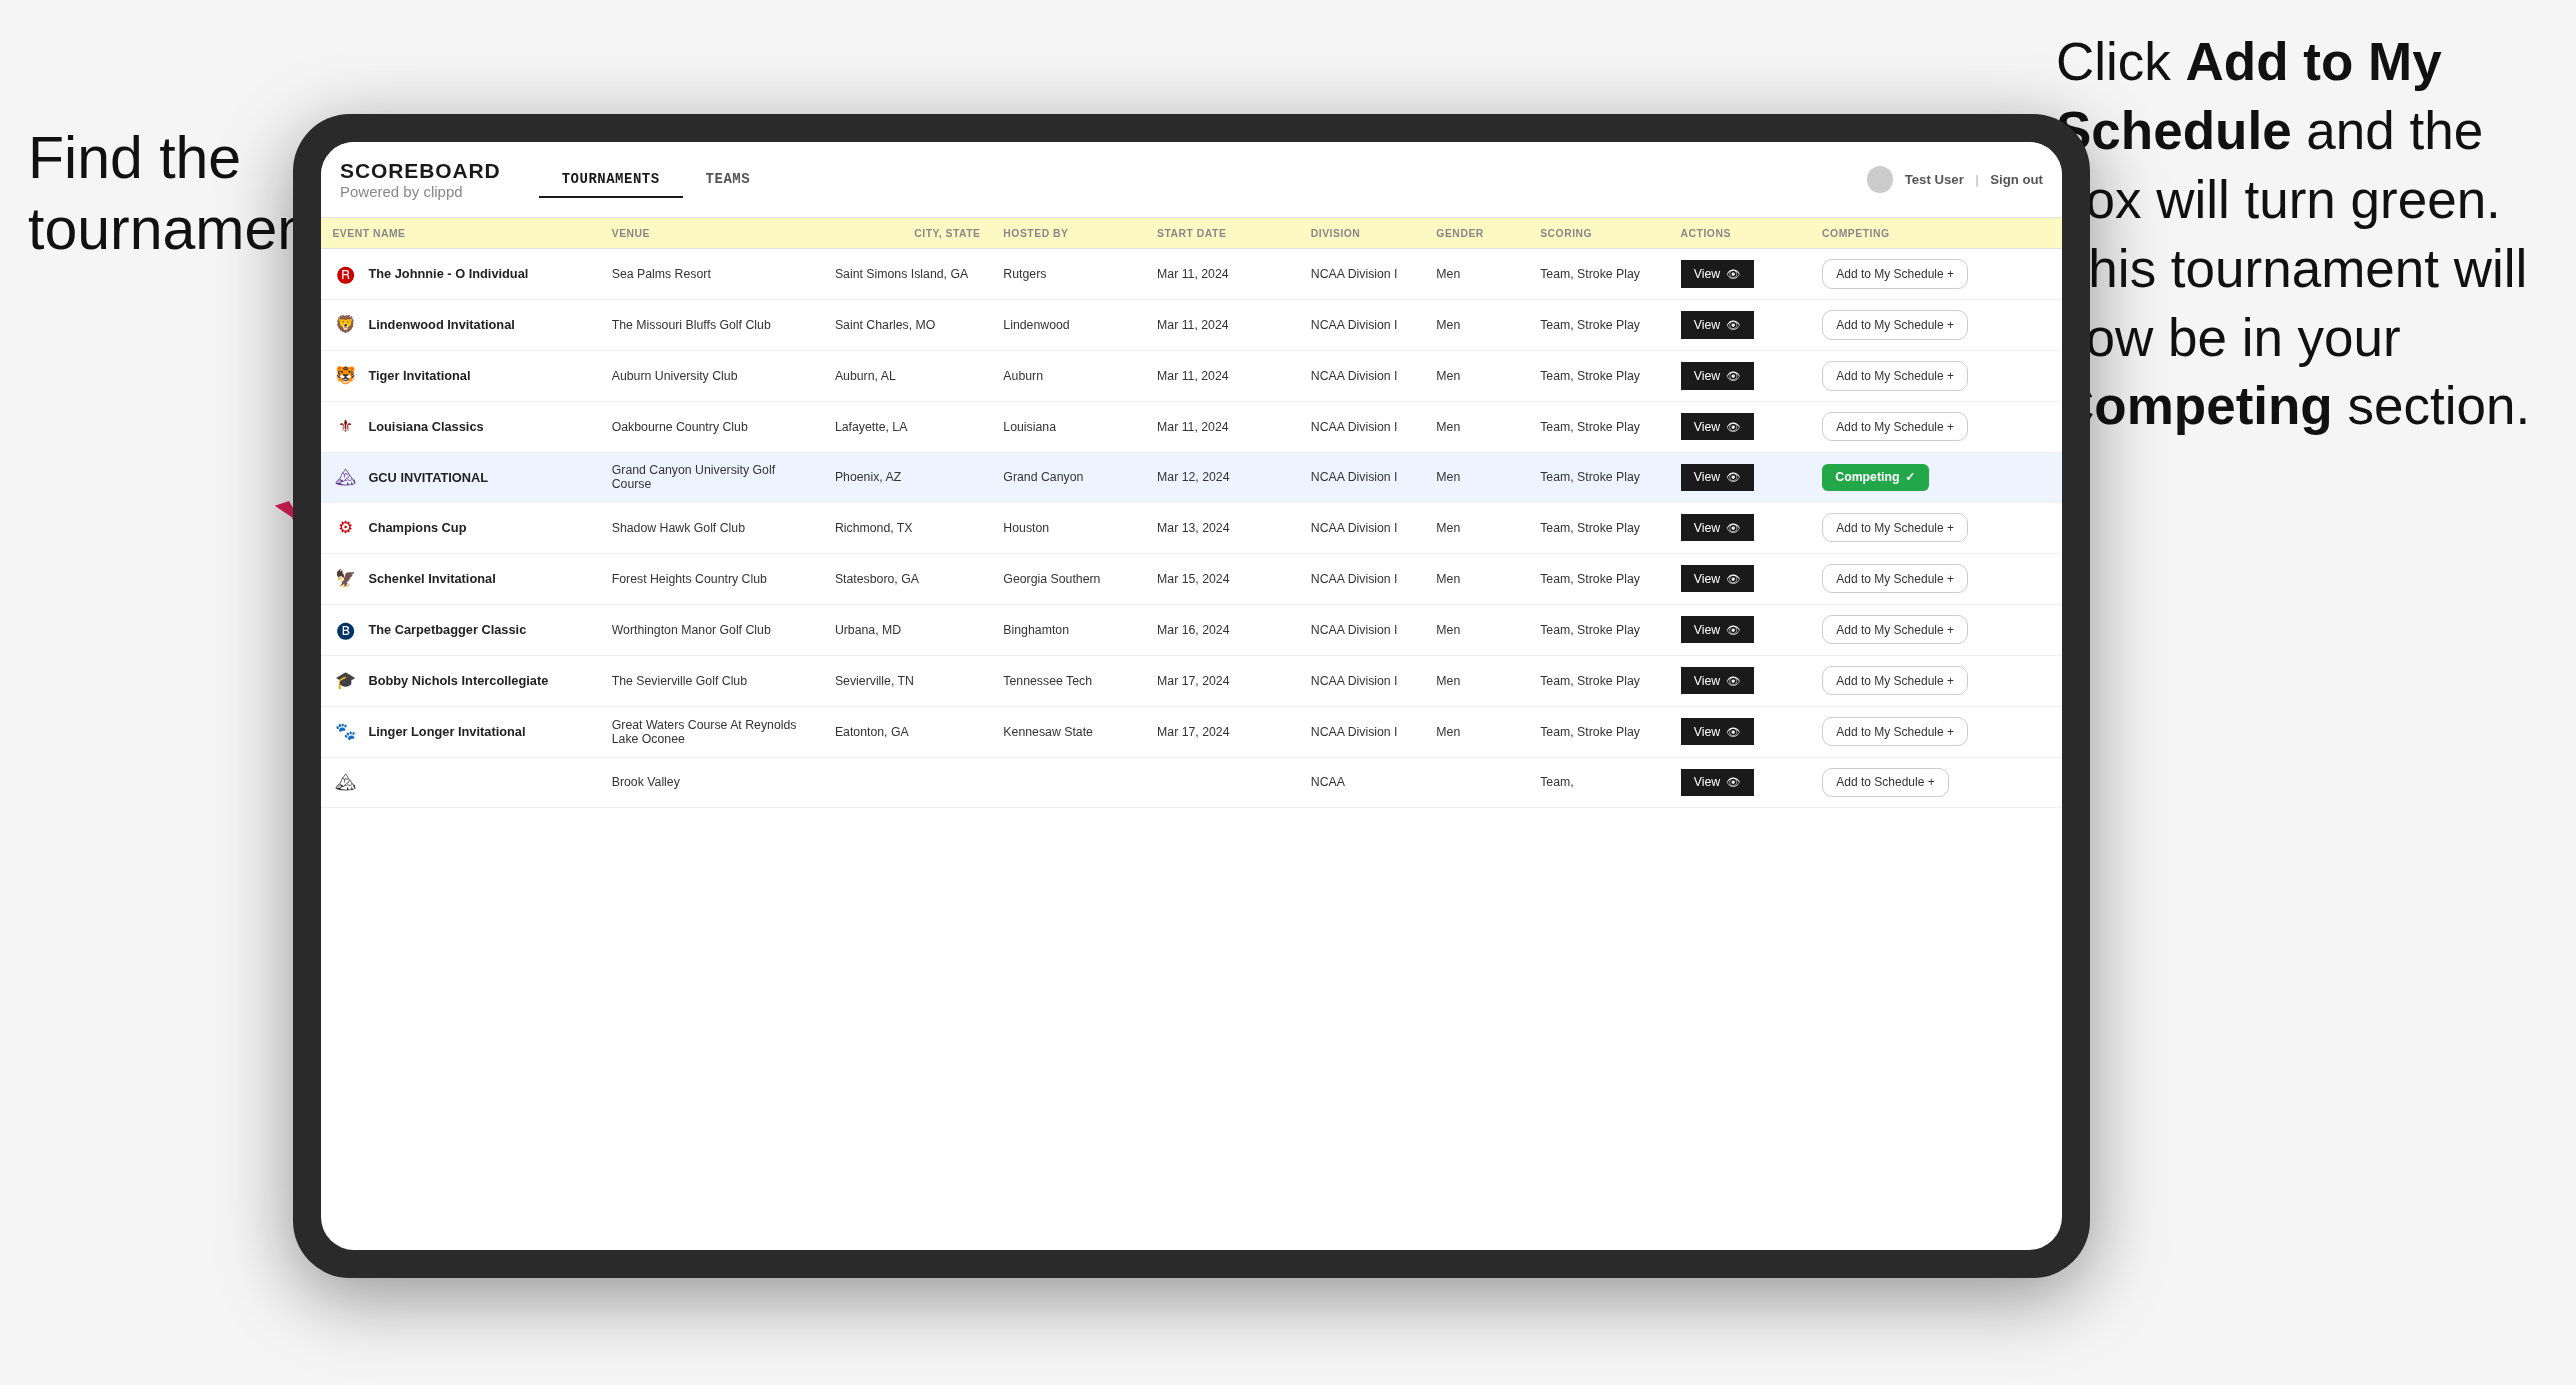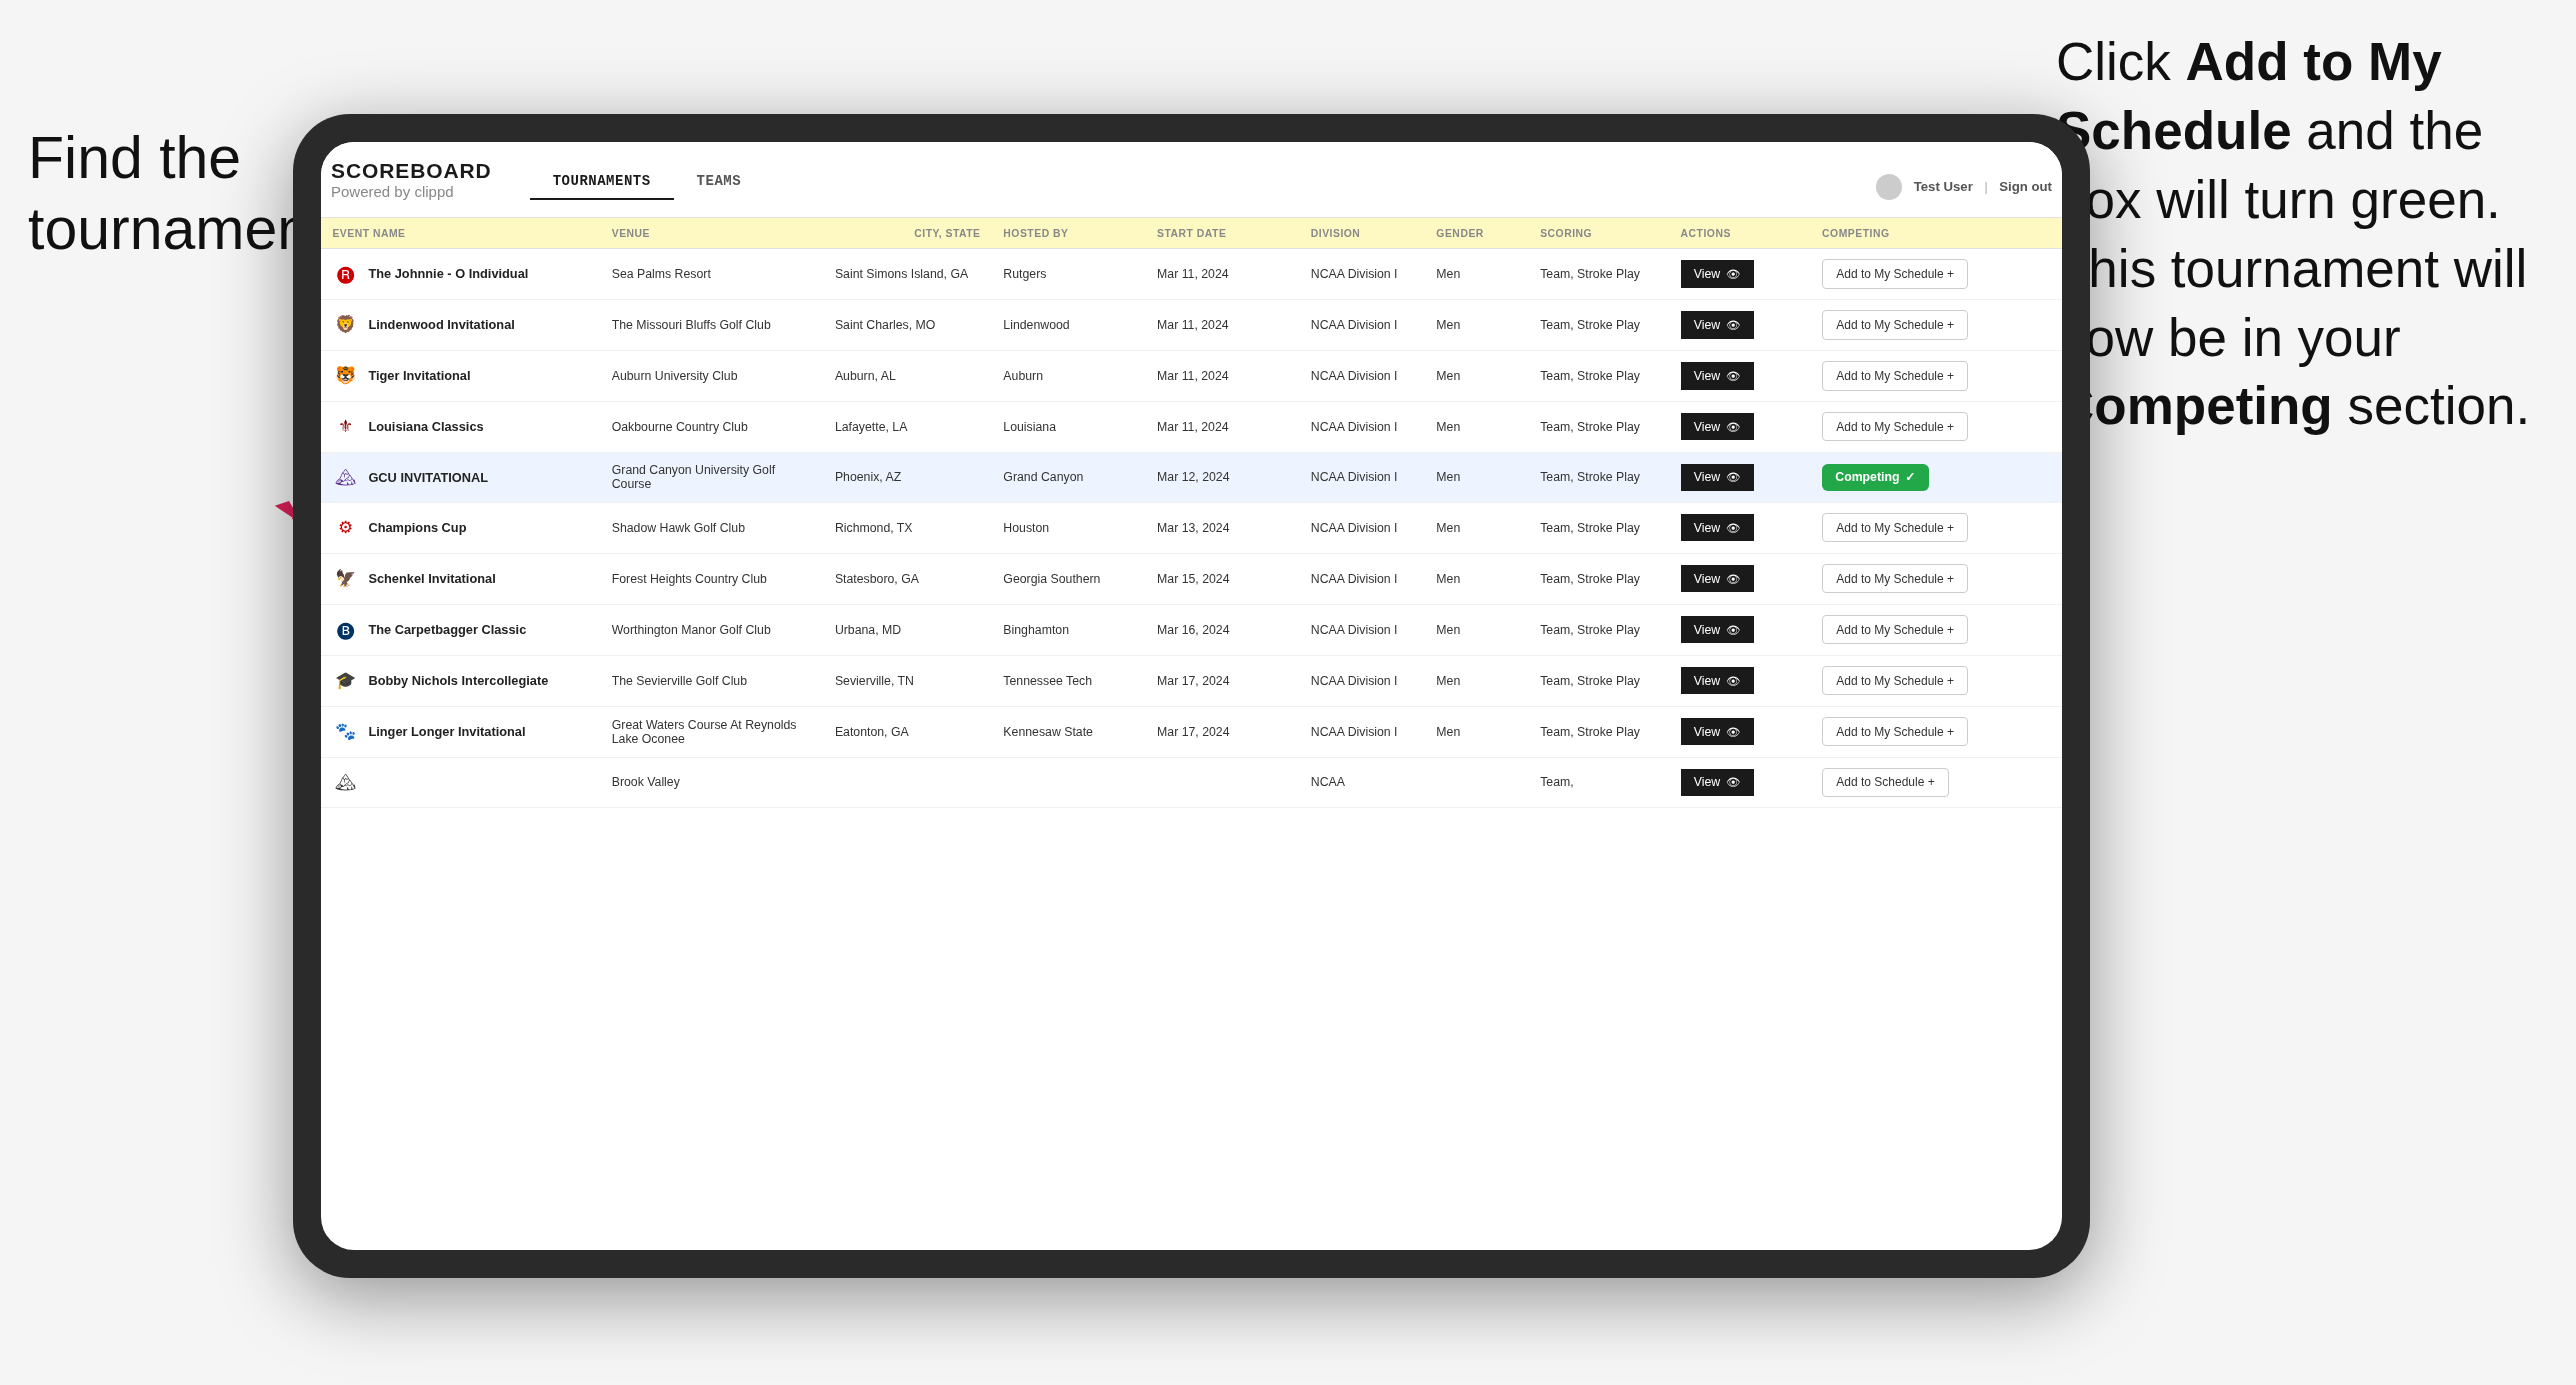--- a/index.html
+++ b/index.html
@@ -54,22 +54,22 @@
       background: #fff;
       border-radius: 33px;
       overflow: hidden;
       display: flex;
       flex-direction: column;
     }
 
     
     .app-header {
       display: flex;
-      align-items: flex-end;
-      padding: 17px 10px;
+      align-items: center;
+      padding: 17px 19px;
       border-bottom: 1.9px solid #e0e0e0;
       background: #fff;
       flex-shrink: 0;
     }
 
     .logo-area {
       display: flex;
       flex-direction: column;
       margin-right: 38px;
     }
@@ -193,21 +193,21 @@
       align-items: center;
       gap: 5.7px;
       white-space: nowrap;
     }
     .view-btn .eye-icon { font-size: 11.4px; }
 
     .add-btn {
       background: #fff;
       color: #333;
       border: 0.9px solid #ccc;
-      border-radius: 4px;
+      border-radius: 10px;
       padding: 6.6px 13.2px;
       font-size: 12px;
       cursor: pointer;
       white-space: nowrap;
       display: flex;
       align-items: center;
       gap: 3.8px;
     }
 
     .competing-btn {

